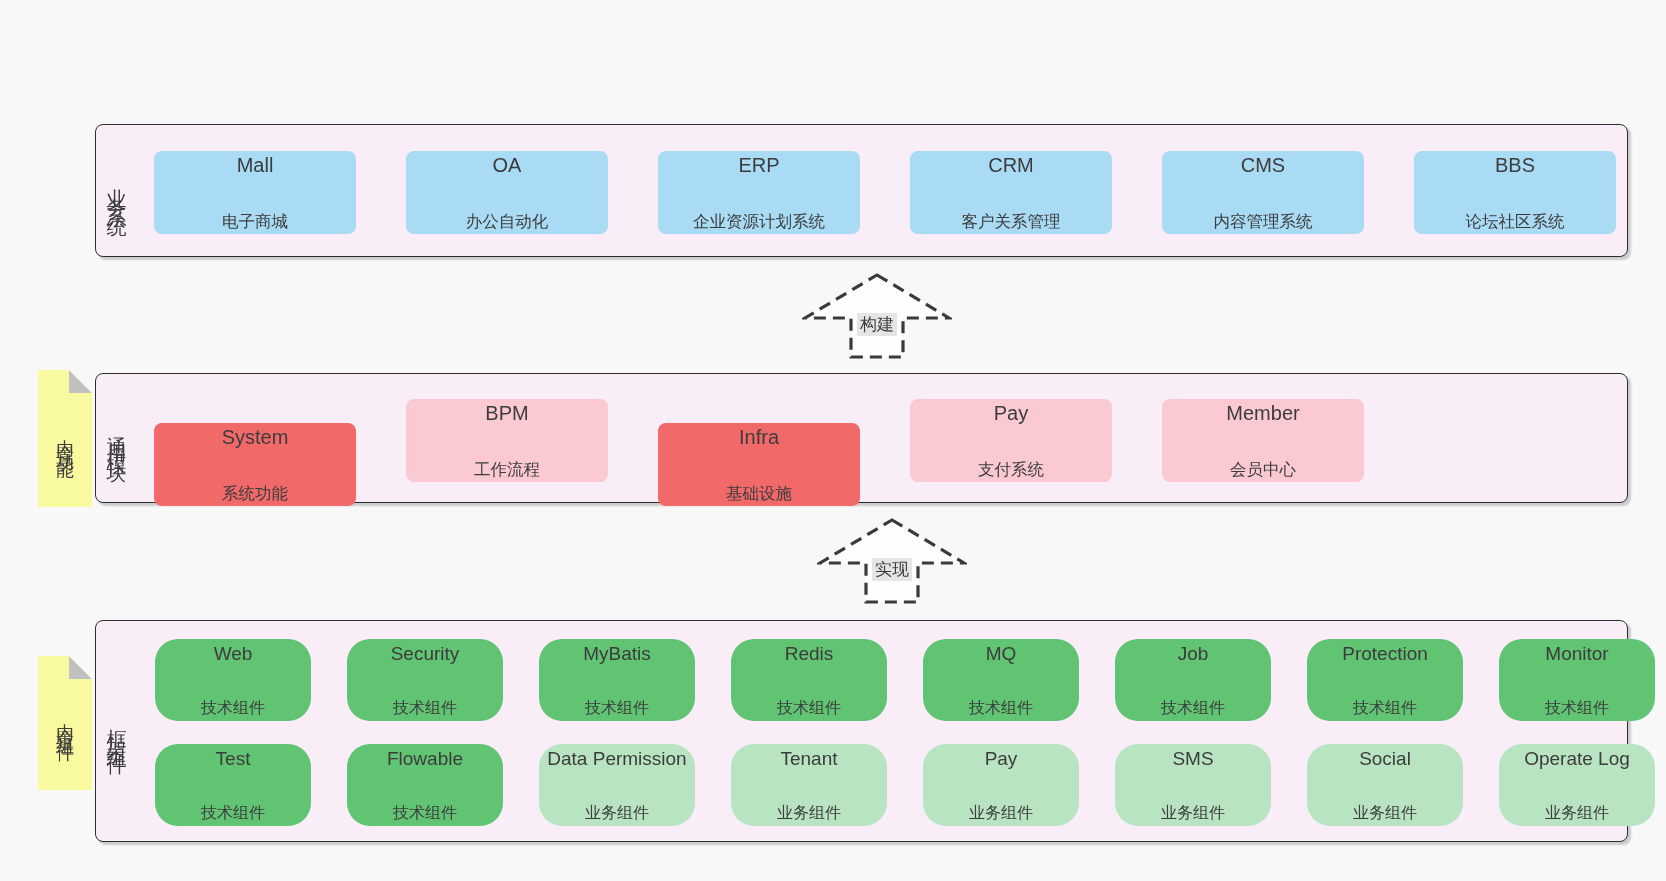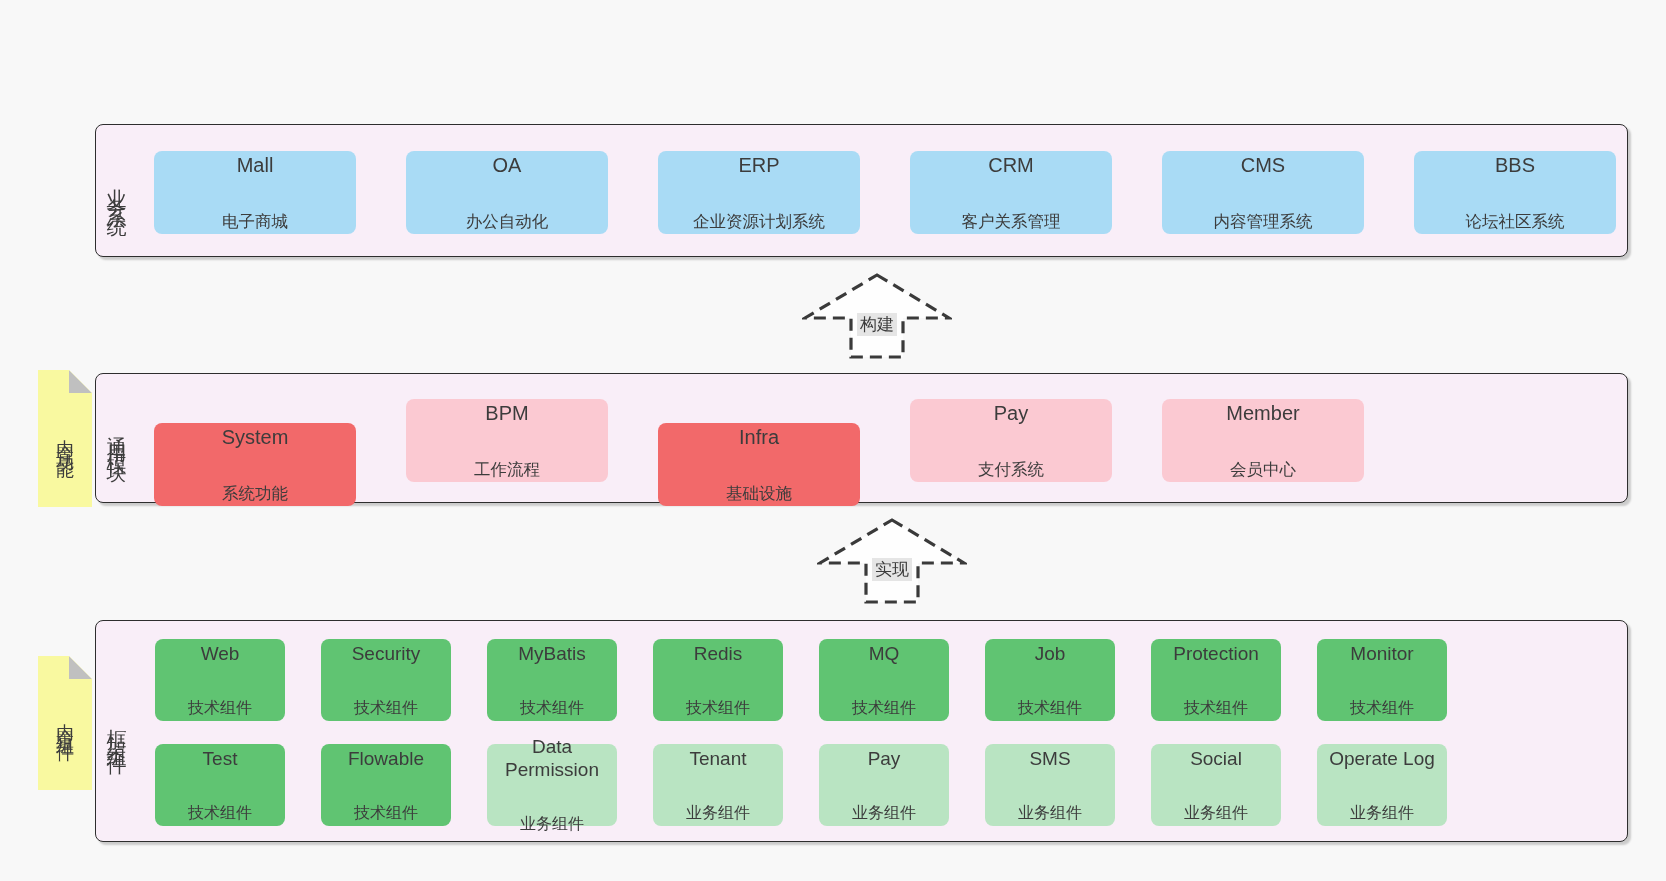--- a/index.html
+++ b/index.html
@@ -25,21 +25,21 @@
   .row-mid  { padding-left:58px; padding-top:25px; gap:50px; }
   .row-b1   { padding-left:59px; padding-top:18px; gap:36px; }
   .row-b2   { padding-left:59px; padding-top:23px; gap:36px; }
   .box {
     border-radius:8px; display:flex; flex-direction:column;
     align-items:center; justify-content:center; text-align:center;
     flex:0 0 auto;
     gap:31px;
   }
   .box-lg { width:202px; height:83px; }
-  .box-sm { width:130px; height:82px; }
+  .box-sm { width:156px; height:82px;border-radius:23px; }
   .box-title { font-size:20px; line-height:25px; }
   .box-sub   { font-size:16.5px; line-height:24px; }
   .box-sm .box-title { font-size:19px; line-height:23px; }
   .box-sm .box-sub   { font-size:16px; line-height:23px; }
   .v-blue   { background:var(--blue,#a9dbf5); }
   .v-red    { background:var(--red,#f2696a);margin-top:24px; }
   .v-pink   { background:var(--pink,#fbc9d2); }
   .v-green  { background:var(--green,#60c472); }
   .v-lgreen { background:var(--lgreen,#b9e4c2); }
   .tag {

